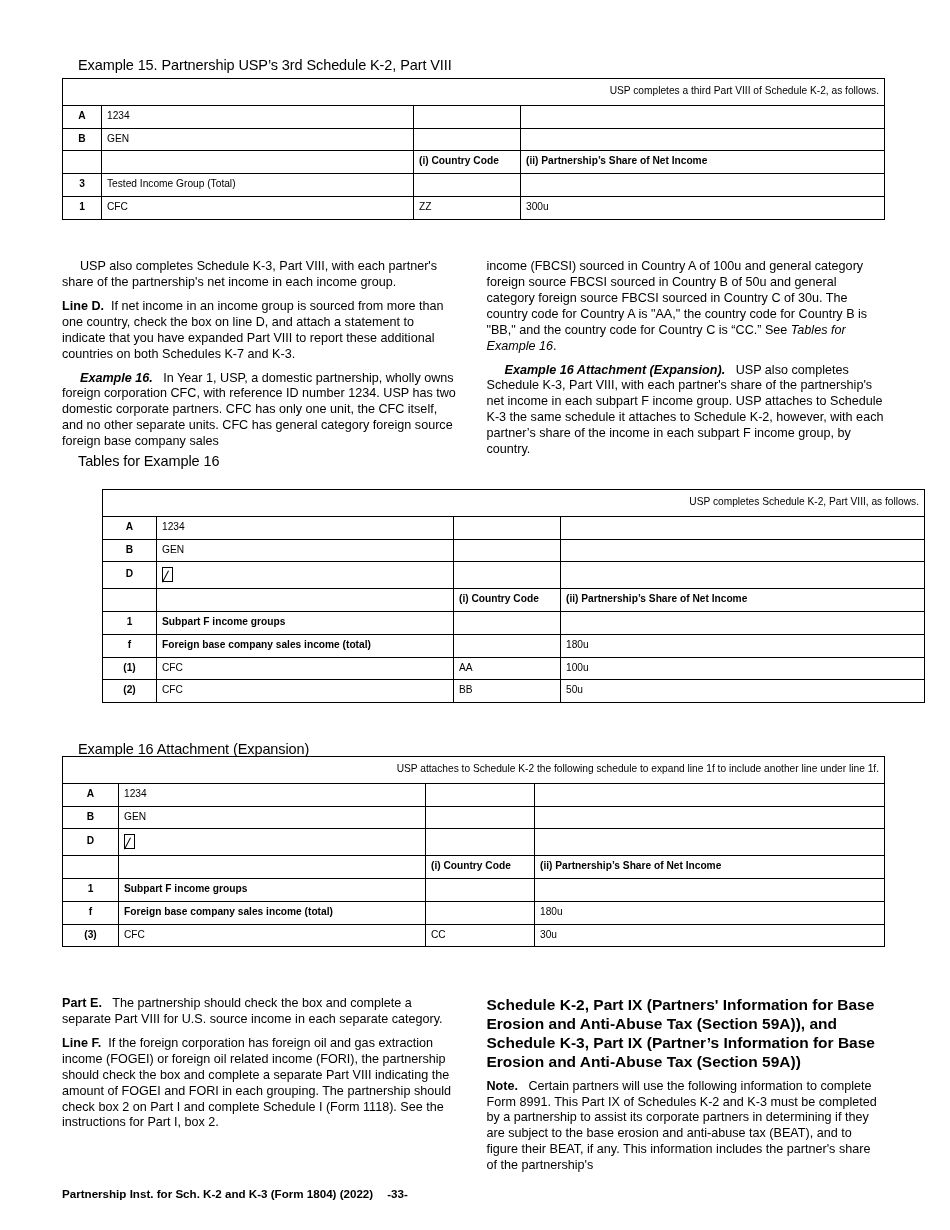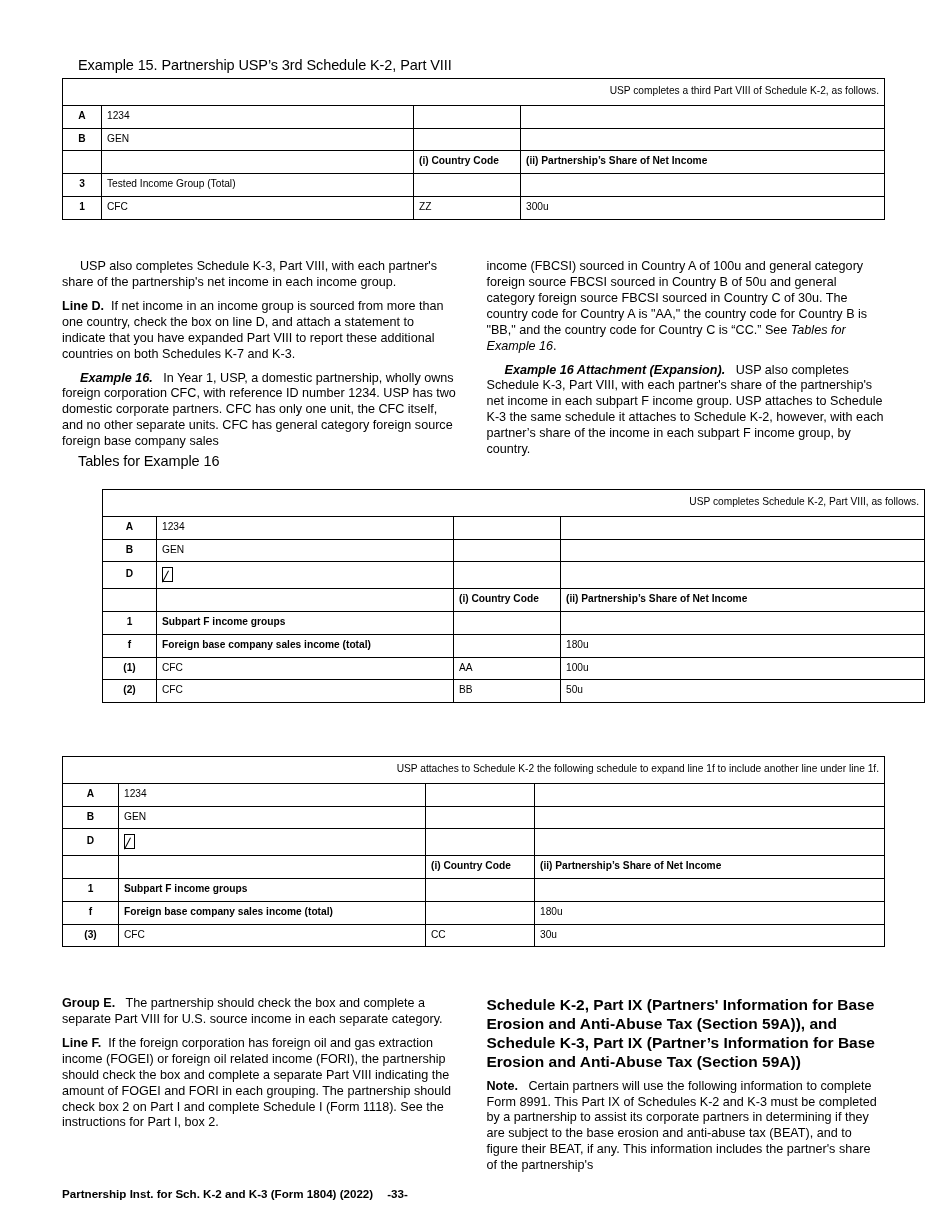--- a/index.html
+++ b/index.html
@@ -253,20 +253,23 @@
         <tr class="rowtall">
           <td class="lbl">(2)</td>
           <td>CFC</td>
           <td>BB</td>
           <td>50u</td>
         </tr>
       </tbody>
     </table>
   </div>
 
+  <div style="position:absolute; left:62px; top:725px; width:822px;">
+    <h1 class="section-title">Example 16 Attachment (Expansion)</h1>
+  </div>
 
   <div style="position:absolute; left:62px; top:756px;">
     <table class="form-table">
       <colgroup>
         <col style="width:56px">
           <col style="width:307px">
           <col style="width:109px">
           <col style="width:350px">
       </colgroup>
       <tbody>
@@ -314,21 +317,21 @@
           <td>CFC</td>
           <td>CC</td>
           <td>30u</td>
         </tr>
       </tbody>
     </table>
   </div>
 
   <div class="cols" style="position:absolute; left:62px; top:956px; width:822px;">
     <div class="col">
-      <p class="body"><span class="rh">Group E.</span>&nbsp;&nbsp; <span>The partnership should check the box and complete a separate Part VIII for U.S. source income in each separate category.</span></p>
+      <p class="body"><span class="rh">Part E.</span>&nbsp;&nbsp; <span>The partnership should check the box and complete a separate Part VIII for U.S. source income in each separate category.</span></p>
       <p class="body"><span class="rh">Line F.</span>&nbsp; <span>If the foreign corporation has foreign oil and gas extraction income (FOGEI) or foreign oil related income (FORI), the partnership should check the box and complete a separate Part VIII indicating the amount of FOGEI and FORI in each grouping. The partnership should check box 2 on Part I and complete Schedule I (Form 1118). See the instructions for Part I, box 2.</span></p>
     </div>
     <div class="col">
       <h2 class="subhead">Schedule K-2, Part IX (Partners' Information for Base Erosion and Anti-Abuse Tax (Section 59A)), and Schedule K-3, Part IX (Partner’s Information for Base Erosion and Anti-Abuse Tax (Section 59A))</h2>
       <p class="body tight"><span class="rh">Note.</span>&nbsp;&nbsp; <span>Certain partners will use the following information to complete Form 8991. This Part IX of Schedules K-2 and K-3 must be completed by a partnership to assist its corporate partners in determining if they are subject to the base erosion and anti-abuse tax (BEAT), and to figure their BEAT, if any. This information includes the partner's share of the partnership's</span></p>
     </div>
   </div>
 
   <div class="footer">
     <span>Partnership Inst. for Sch. K-2 and K-3 (Form 1804) (2022)</span><span class="pg">-33-</span>

